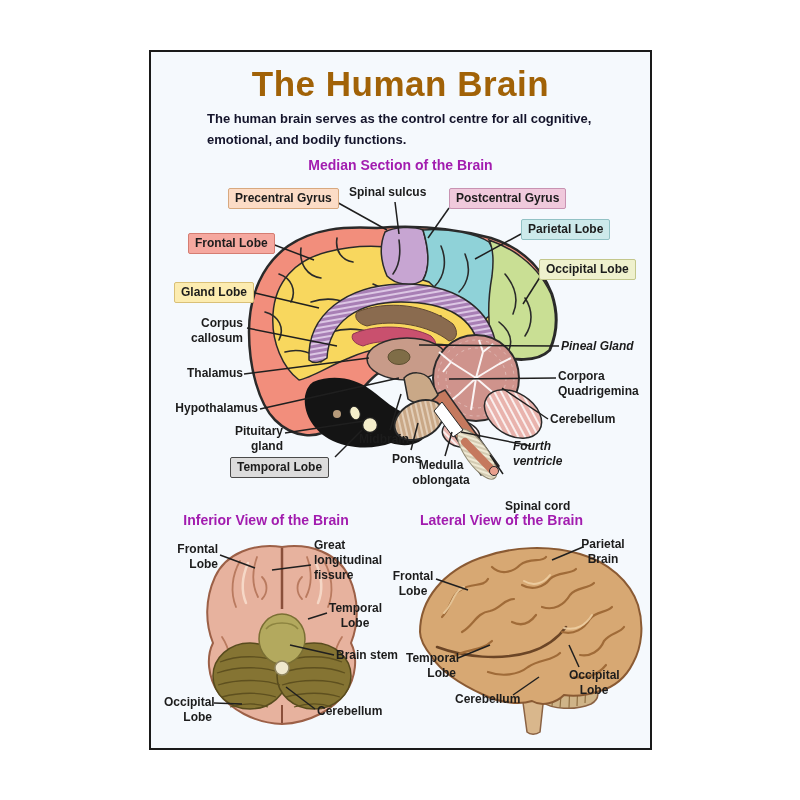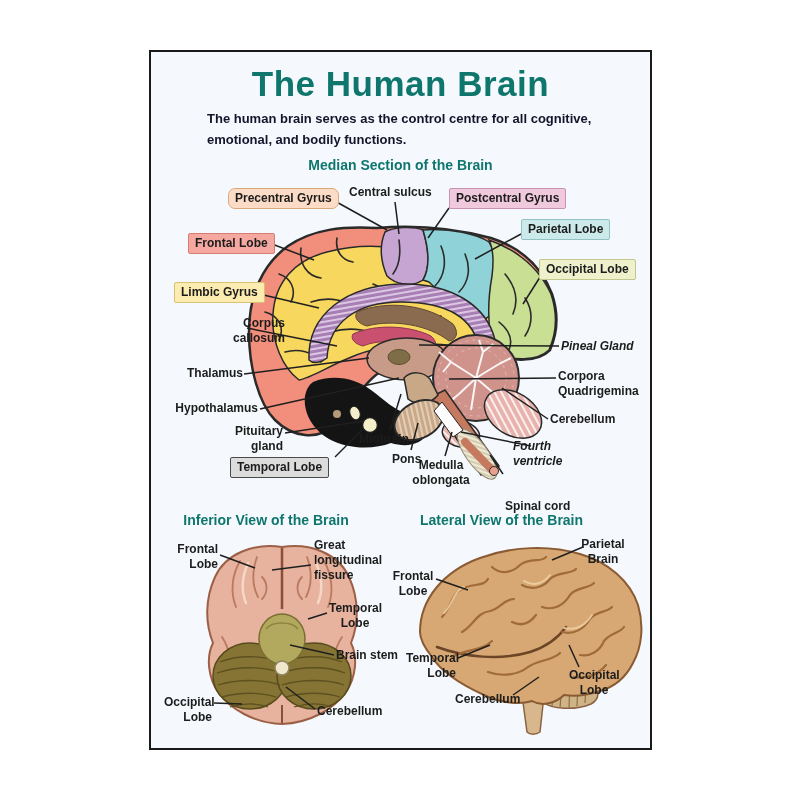--- a/index.html
+++ b/index.html
@@ -1,32 +1,32 @@
 <!DOCTYPE html>
 <html><head>
 <meta charset="utf-8">
 <style>
   html,body{margin:0;padding:0;background:#ffffff;width:800px;height:800px;
     font-family:"Liberation Sans",sans-serif;}
   .stage{position:relative;width:800px;height:800px;background:#ffffff;overflow:hidden;}
   .card{position:absolute;left:149px;top:50px;width:503px;height:700px;
     background:#f5f9fd;border:2px solid #1a1a1a;box-sizing:border-box;}
   .title{position:absolute;left:0;top:12px;width:100%;text-align:center;
-    font-size:35px;font-weight:bold;letter-spacing:.5px;color:#0f766e;}
+    font-size:35px;font-weight:bold;letter-spacing:.5px;color:#a16207;}
   .subtitle{position:absolute;left:56px;top:57px;width:410px;
     font-size:13px;line-height:1.6;font-weight:bold;color:#14142b;white-space:pre-line;}
-  .sec-head{position:absolute;text-align:center;font-size:14px;font-weight:bold;color:#0f766e;}
+  .sec-head{position:absolute;text-align:center;font-size:14px;font-weight:bold;color:#a21caf;}
   .diagram{position:absolute;}
   .layer{position:absolute;left:0;top:0;}
   .lbl{position:absolute;font-size:12px;font-weight:bold;color:#1c1c1c;
     line-height:1.25;white-space:pre-line;}
   .nowrap{white-space:nowrap;}
   .t-r{text-align:right;} .t-c{text-align:center;}
   .boxed{padding:2px 6px;border:1.5px solid;border-radius:2px;white-space:nowrap;font-size:12px;}
-  .bx-peach{background:#fcdcc6;border-color:#d8a97f;border-radius:7px;}
+  .bx-peach{background:#fcdcc6;border-color:#d8a97f;}
   .bx-pink{background:#f0c9dc;border-color:#c893b2;}
   .bx-blue{background:#cdeaeb;border-color:#92c2c5;}
   .bx-green{background:#eff1cd;border-color:#c3c78c;}
   .bx-salmon{background:#f5a89f;border-color:#d57d72;}
   .bx-yellow{background:#fcecb0;border-color:#d9c077;}
   .bx-gray{background:#dcdcdc;border-color:#4a4a4a;}
   svg{display:block;}
 </style>
 </head>
 <body>
@@ -140,27 +140,27 @@
           <line x1="284" y1="274" x2="291" y2="250"></line>
           <line x1="342" y1="292" x2="329" y2="273"></line>
           <line x1="370" y1="264" x2="300" y2="250"></line>
           <line x1="387" y1="237" x2="341" y2="206"></line>
           <line x1="395" y1="196" x2="288" y2="197"></line>
           <line x1="398" y1="164" x2="258" y2="163"></line>
         </g>
       </svg>
 
       <div class="lbl boxed bx-peach" style="left:67px;top:6px;">Precentral Gyrus</div>
-      <div class="lbl nowrap" style="left:188px;top:3px;">Central sulcus</div>
+      <div class="lbl nowrap" style="left:188px;top:3px;">Spinal sulcus</div>
       <div class="lbl boxed bx-pink" style="left:288px;top:6px;">Postcentral Gyrus</div>
       <div class="lbl boxed bx-blue" style="left:360px;top:37px;">Parietal Lobe</div>
       <div class="lbl boxed bx-green" style="left:378px;top:77px;">Occipital Lobe</div>
       <div class="lbl boxed bx-salmon" style="left:27px;top:51px;">Frontal Lobe</div>
-      <div class="lbl boxed bx-yellow" style="left:13px;top:100px;">Limbic Gyrus</div>
-      <div class="lbl t-r" style="left:26px;top:134px;width:56px;margin-left:42px;">Corpus
+      <div class="lbl boxed bx-yellow" style="left:13px;top:100px;">Gland Lobe</div>
+      <div class="lbl t-r" style="left:26px;top:134px;width:56px;">Corpus
 callosum</div>
       <div class="lbl t-r" style="left:26px;top:184px;width:55px;">Thalamus</div>
       <div class="lbl t-r" style="left:14px;top:219px;width:83px;">Hypothalamus</div>
       <div class="lbl t-r" style="left:64px;top:242px;width:58px;">Pituitary
 gland</div>
       <div class="lbl boxed bx-gray" style="left:69px;top:275px;">Temporal Lobe</div>
       <div class="lbl nowrap" style="left:198px;top:250px;">Midbrain</div>
       <div class="lbl nowrap" style="left:231px;top:270px;">Pons</div>
       <div class="lbl t-c" style="left:248px;top:276px;width:64px;">Medulla
 oblongata</div>

